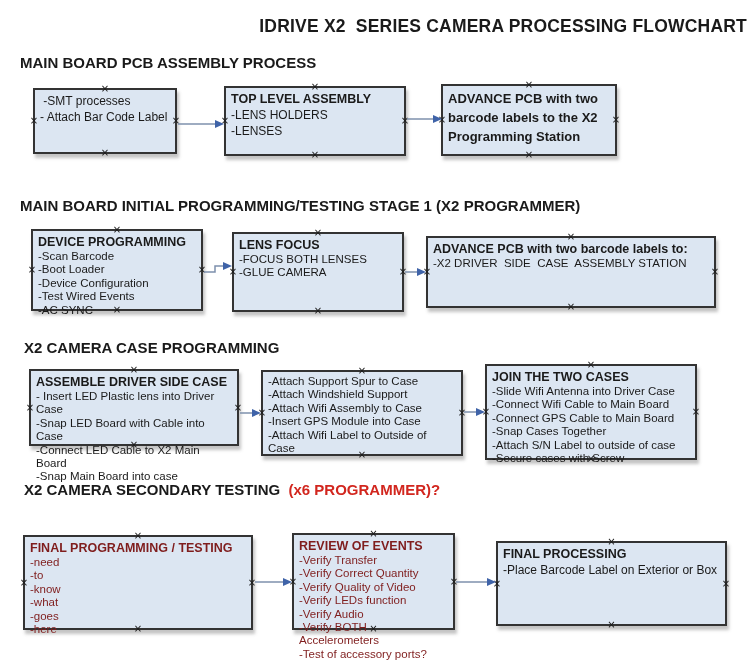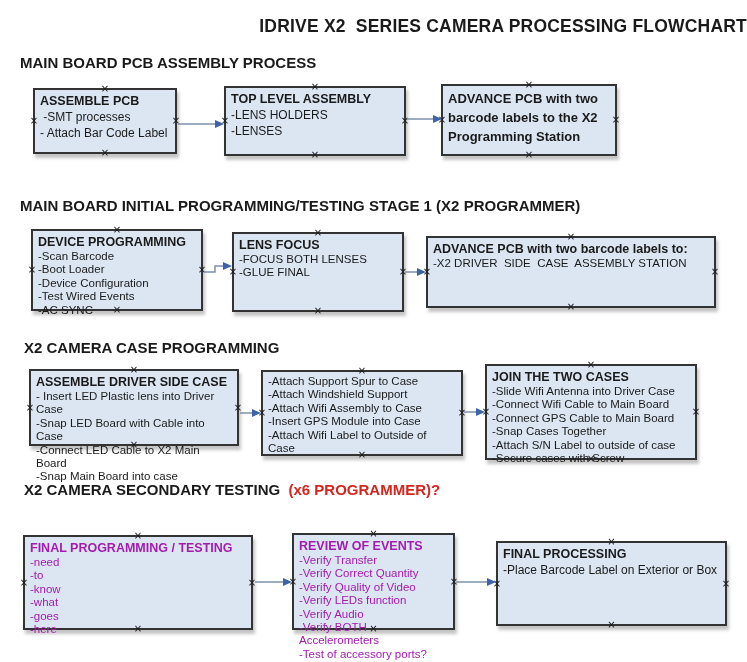--- a/index.html
+++ b/index.html
@@ -30,21 +30,21 @@
     overflow:visible;
   }
   .box-title{
     font-weight:bold;font-size:12.5px;line-height:16px;white-space:pre-wrap;
   }
   .tall-title .box-title{font-size:13px;line-height:19px;}
   .box-item{
     font-size:11.5px;line-height:13.4px;white-space:pre-wrap;
   }
   .lh16 .box-item{font-size:12px;line-height:16px;}
-  .red-text .box-title,.red-text .box-item{color:#a21caf;}
+  .red-text .box-title,.red-text .box-item{color:#7f1d1d;}
   .handle{
     position:absolute;font-size:10px;line-height:1;color:#1a1a1a;
     transform:translate(-50%,-50%);font-family:"DejaVu Sans",sans-serif;
     pointer-events:none;
   }
   .handle-t{left:50%;top:-1px;}
   .handle-b{left:50%;top:calc(100% + 1px);}
   .handle-l{left:-1px;top:50%;}
   .handle-r{left:calc(100% + 1px);top:50%;}
   svg.connectors{
@@ -62,21 +62,20 @@
 
 <div class="section-heading" style="left:20px;top:54px">MAIN BOARD PCB ASSEMBLY PROCESS</div>
 
 <div class="section-heading" style="left:20px;top:197px">MAIN BOARD INITIAL PROGRAMMING/TESTING STAGE 1 (X2 PROGRAMMER)</div>
 
 <div class="section-heading" style="left:24px;top:339px">X2 CAMERA CASE PROGRAMMING</div>
 
 <div class="section-heading" style="left:24px;top:481px"><span>X2 CAMERA SECONDARY TESTING  </span><span class="red-part">(x6 PROGRAMMER)?</span></div>
 
 <div class="box lh16" style="left:33px;top:88px;width:144px;height:66px">
-  <div class="box-title">ASSEMBLE PCB</div>
   <div class="box-items">
       <div class="box-item"> -SMT processes</div>
       <div class="box-item">- Attach Bar Code Label</div>
     </div>
 <span class="handle handle-t">×</span>
     <span class="handle handle-b">×</span>
     <span class="handle handle-l">×</span>
     <span class="handle handle-r">×</span>
   </div>
 
@@ -113,21 +112,21 @@
 <span class="handle handle-t">×</span>
     <span class="handle handle-b">×</span>
     <span class="handle handle-l">×</span>
     <span class="handle handle-r">×</span>
   </div>
 
 <div class="box" style="left:232px;top:232px;width:172px;height:80px">
   <div class="box-title">LENS FOCUS</div>
   <div class="box-items">
       <div class="box-item">-FOCUS BOTH LENSES</div>
-      <div class="box-item">-GLUE FINAL</div>
+      <div class="box-item">-GLUE CAMERA</div>
     </div>
 <span class="handle handle-t">×</span>
     <span class="handle handle-b">×</span>
     <span class="handle handle-l">×</span>
     <span class="handle handle-r">×</span>
   </div>
 
 <div class="box" style="left:426px;top:236px;width:290px;height:72px">
   <div class="box-title">ADVANCE PCB with two barcode labels to:</div>
   <div class="box-items">

